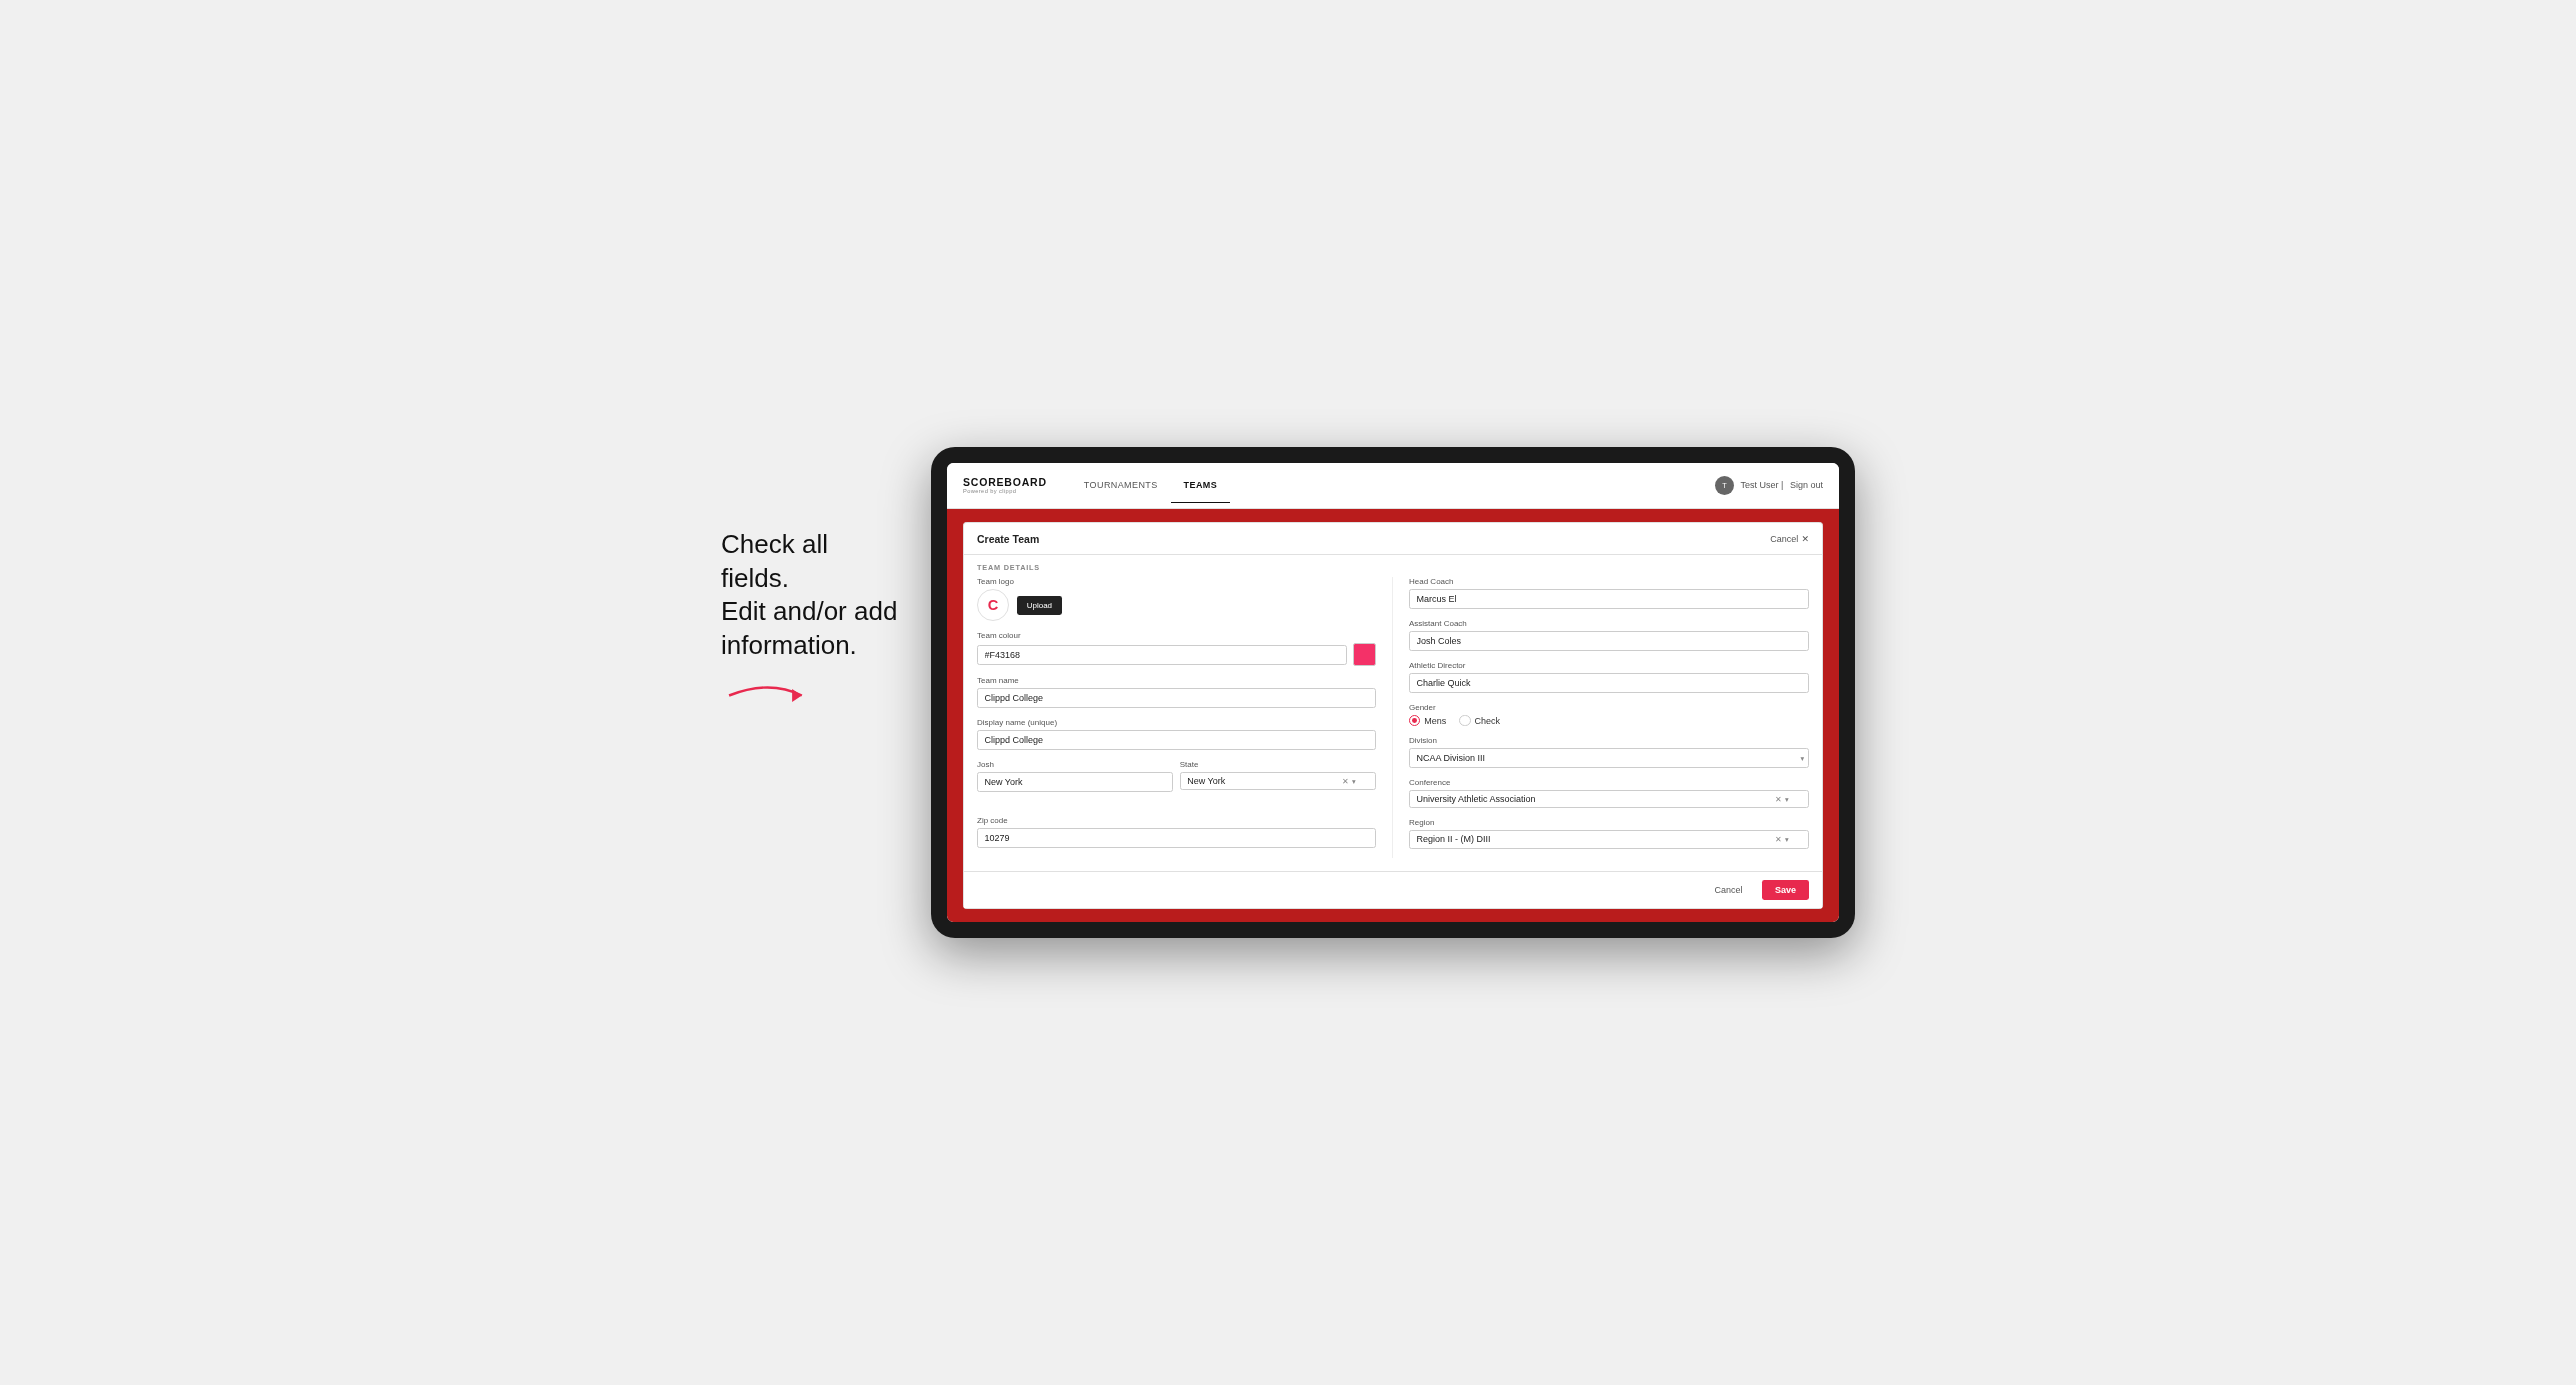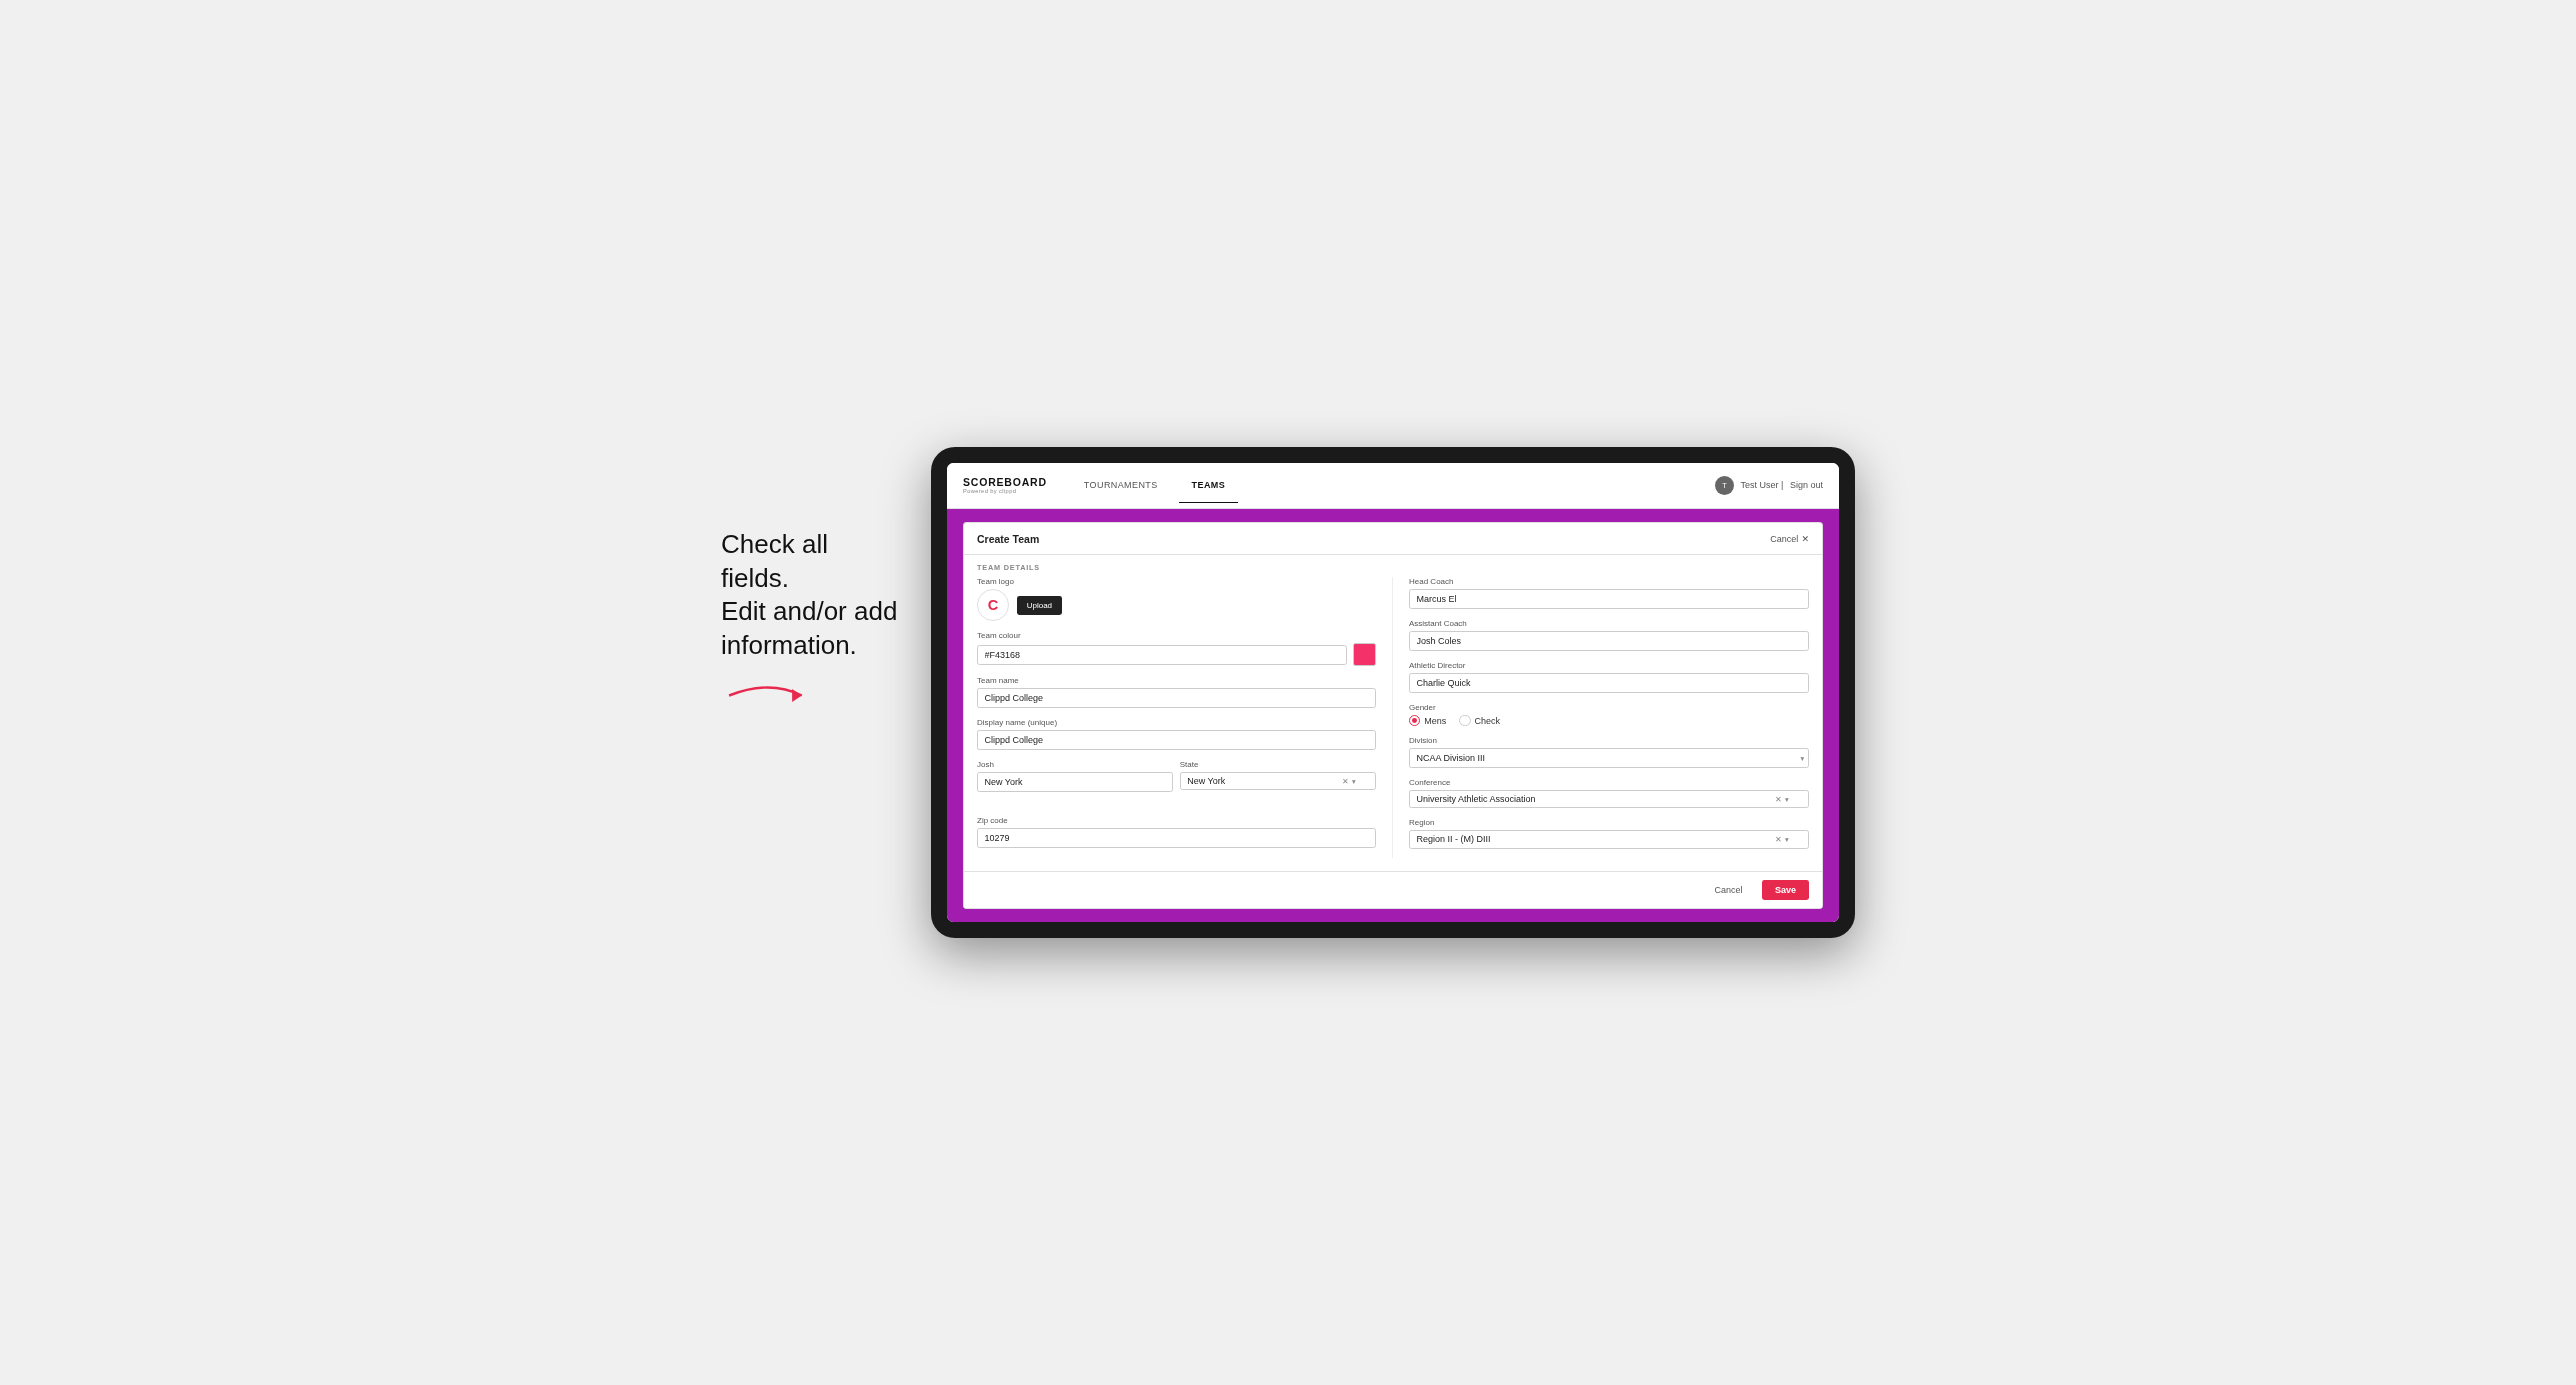--- a/index.html
+++ b/index.html
@@ -71,21 +71,21 @@
       letter-spacing: 0.8px;
       color: #111;
     }
     .navbar-brand .brand-sub {
       font-size: 5.7px;
       color: #888;
       letter-spacing: 0.4px;
     }
     .navbar-nav {
       display: flex;
-      gap: 8px;
+      gap: 0;
       flex: 1;
     }
     .nav-item {
       padding: 0 13px;
       height: 36px;
       display: flex;
       align-items: center;
       font-size: 9px;
       color: #555;
       cursor: pointer;
@@ -116,21 +116,21 @@
       font-size: 7.3px;
     }
     .sign-out {
       cursor: pointer;
       color: #555;
       font-size: 9px;
     }
 
     
     .page-content {
-      background: #a21caf;
+      background: #b91c1c;
       min-height: 405px;
       padding: 13px 16px;
     }
 
     
     .form-card {
       background: #fff;
       border: 0.8px solid #e0e0e0;
       border-radius: 3.2px;
     }

